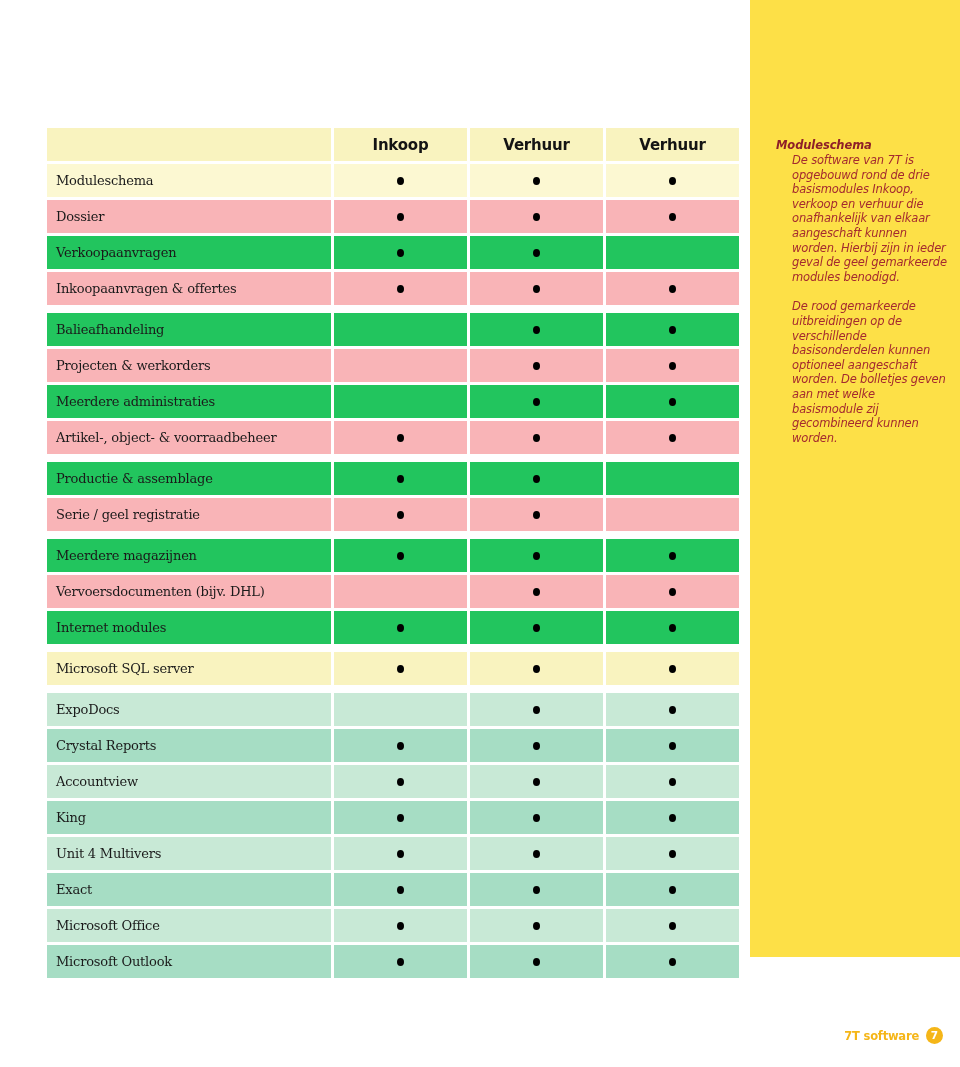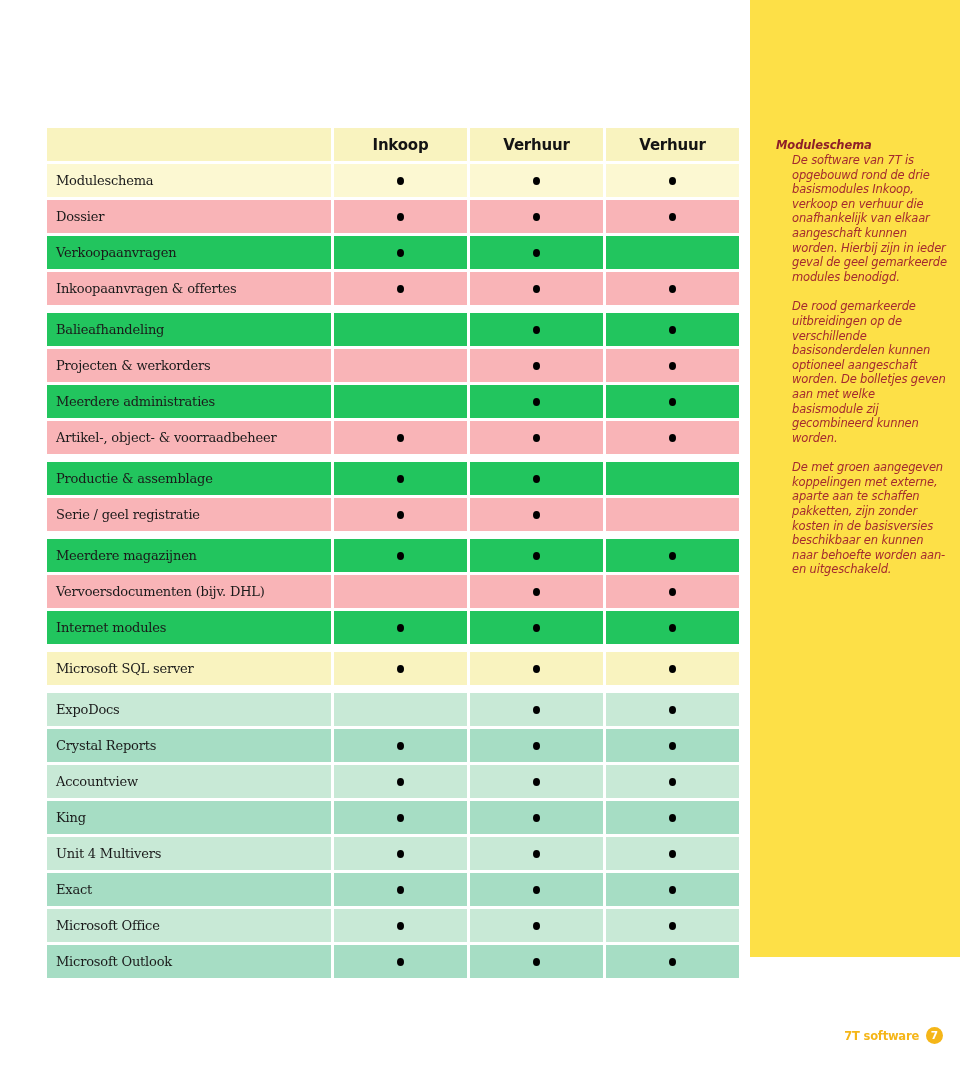--- a/index.html
+++ b/index.html
@@ -157,21 +157,20 @@
 </style>
 </head>
 <body>
 
 <div id="side-panel">
   <div id="side-panel-inner">
     <div id="panel-title">Moduleschema</div>
     <div id="panel-paragraphs">
         <p class="panel-para">De software van 7T is opgebouwd rond de drie basismodules Inkoop, verkoop en verhuur die onafhankelijk van elkaar aangeschaft kunnen worden. Hierbij zijn in ieder geval de geel gemarkeerde modules benodigd.</p>
         <p class="panel-para">De rood gemarkeerde uitbreidingen op de verschillende basisonderdelen kunnen optioneel aangeschaft worden. De bolletjes geven aan met welke basismodule zij gecombineerd kunnen worden.</p>
-        <p class="panel-para">De met groen aangegeven koppelingen met externe, aparte aan te schaffen pakketten, zijn zonder kosten in de basisversies beschikbaar en kunnen naar behoefte worden aan- en uitgeschakeld.</p>
       </div>
   </div>
 </div>
 
 <div id="footer">
   <span id="footer-label">7T software</span>
   <span id="page-badge">7</span>
 </div>
 
 <div id="matrix">

